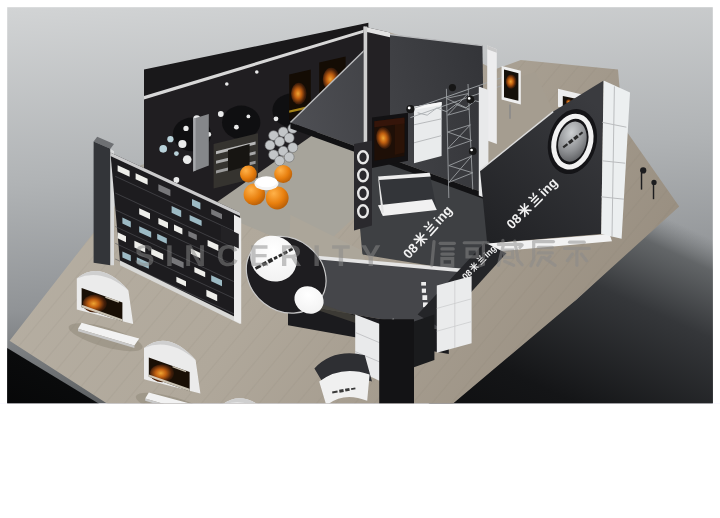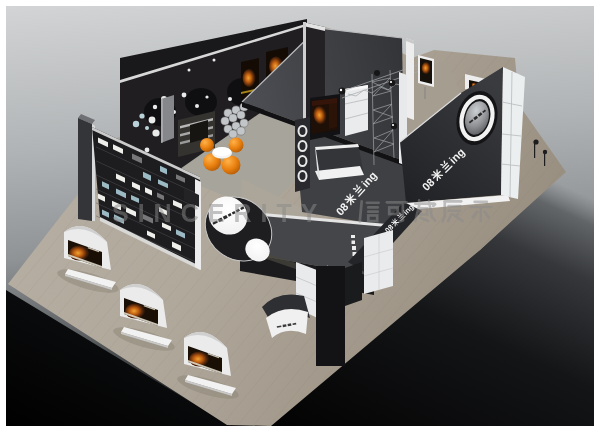--- a/index.html
+++ b/index.html
@@ -1,16 +1,16 @@
 <!DOCTYPE html>
 <html><head>
 <meta charset="utf-8">
 <style>
 html,body{margin:0;padding:0;background:#fff;}
-#stage{width:600px;height:432px;position:relative;background:#8b5cf6;font-family:"Liberation Sans", sans-serif;}
+#stage{width:600px;height:336px;position:relative;background:#8b5cf6;font-family:"Liberation Sans", sans-serif;}
 svg{display:block;}
 </style>
 </head>
 <body>
 <div id="stage">
 <svg width="600" height="432" viewBox="0 0 600 432">
 <defs>
   <linearGradient id="bgGrad" x1="0" y1="0" x2="0.10" y2="1">
     <stop offset="0" stop-color="#d2d4d5"></stop>
     <stop offset="0.35" stop-color="#b0b3b5"></stop>

